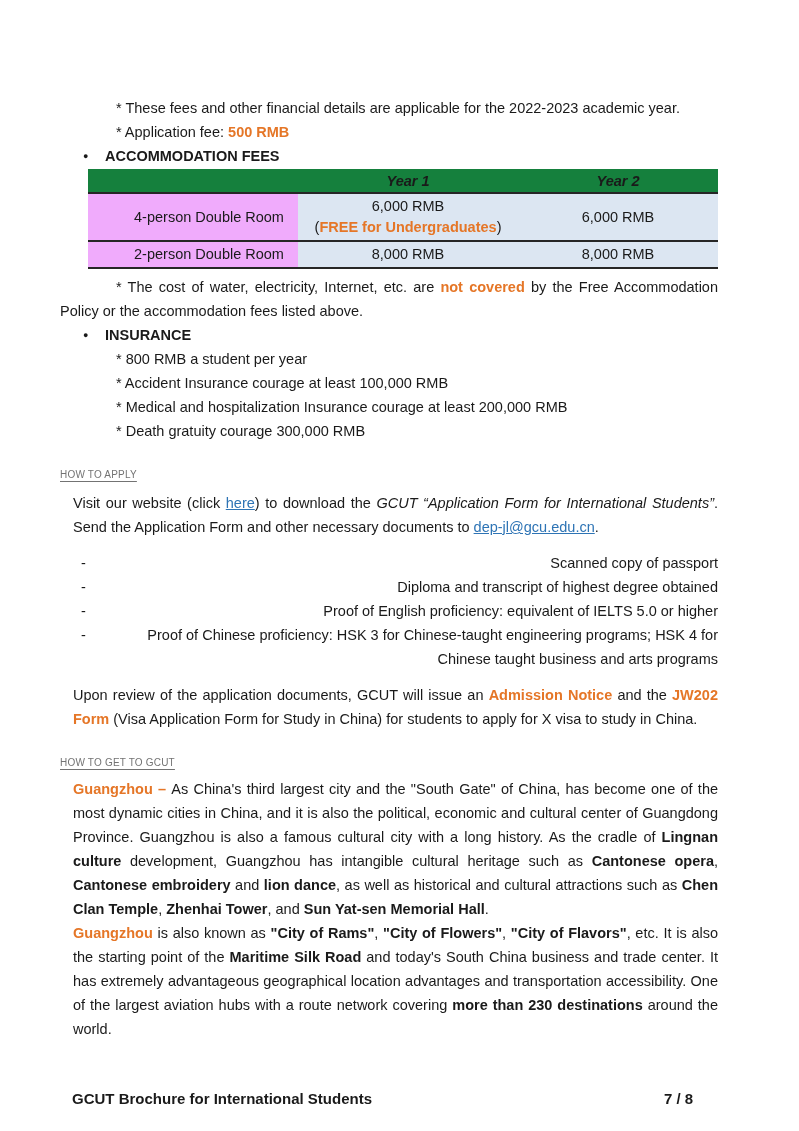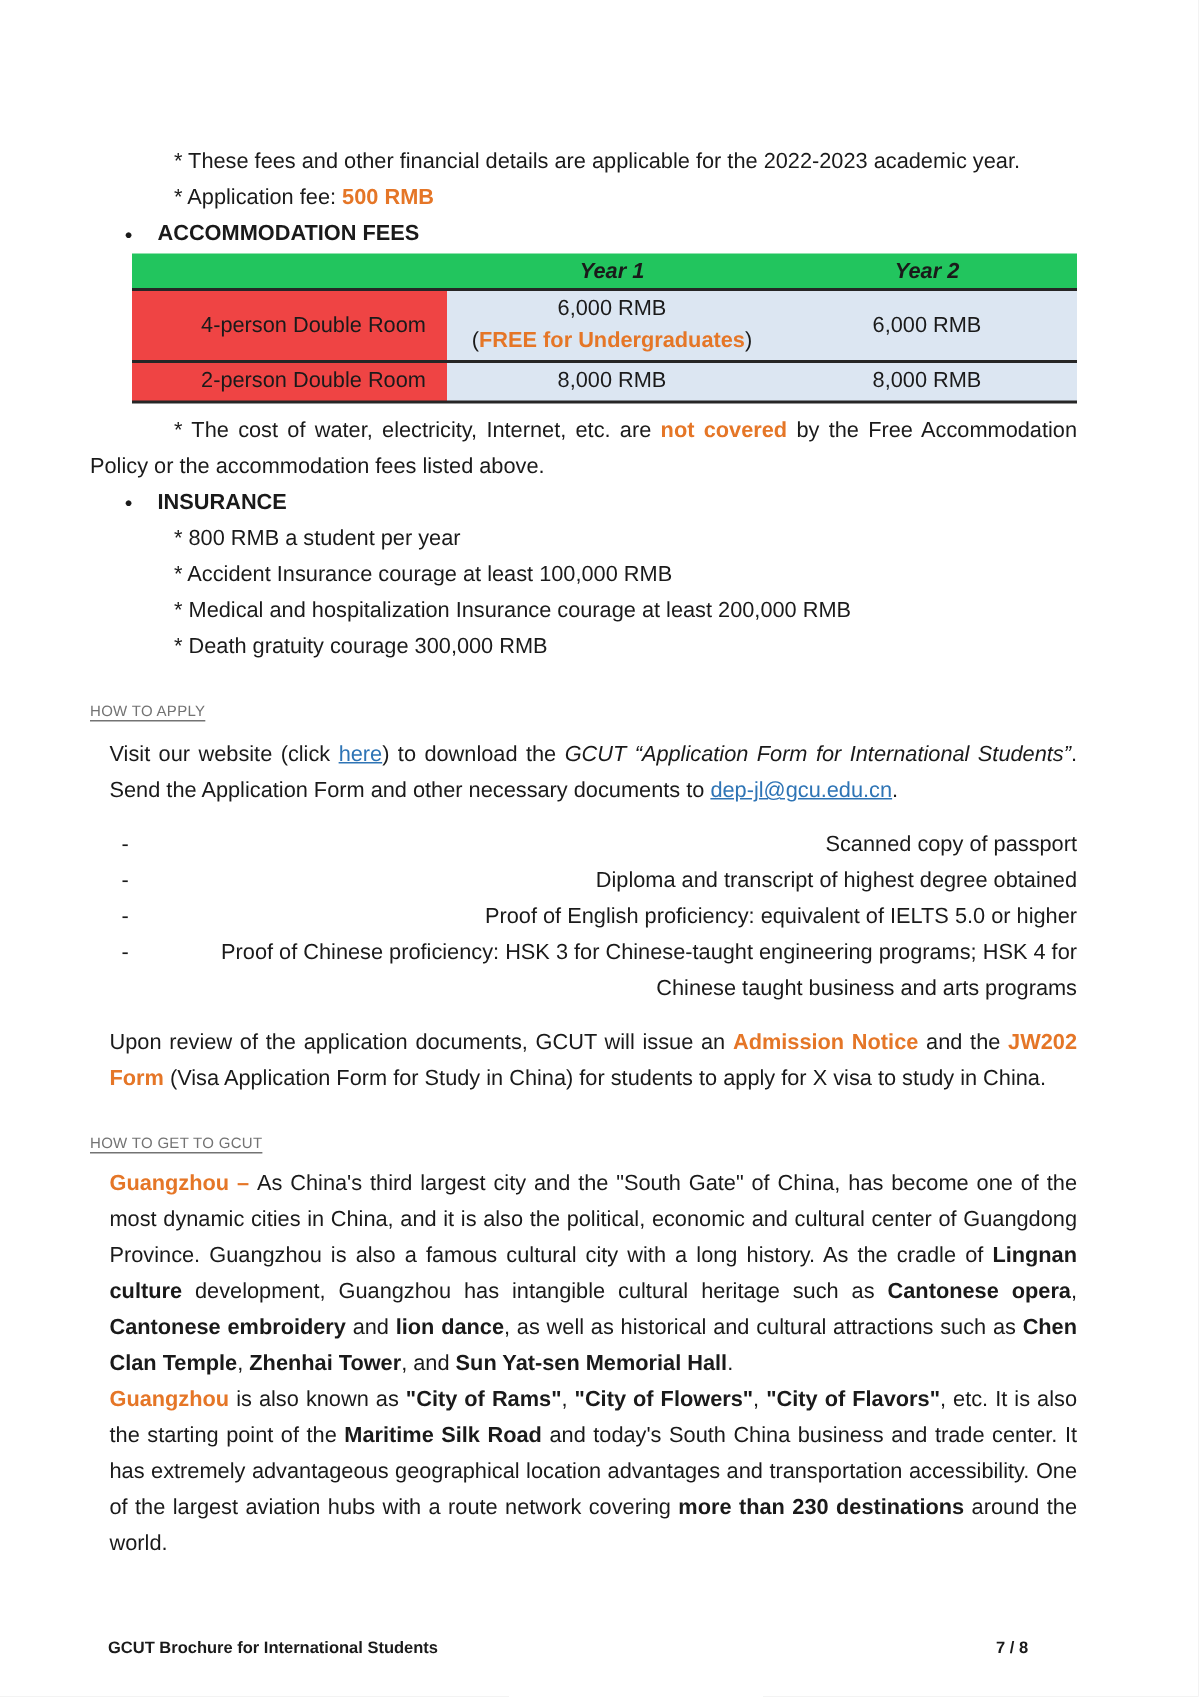--- a/index.html
+++ b/index.html
@@ -8,45 +8,45 @@
     font-family:"Liberation Sans",sans-serif;color:#1a1a1a;font-size:14.5px;overflow:hidden;
   }
   .content{position:absolute;left:60px;top:96px;width:658px;}
   .note-line{line-height:24px;padding-left:56px;}
   .bullet-heading{line-height:24px;font-weight:bold;display:flex;align-items:center;}
   .bullet-heading .bullet{font-size:9px;margin-left:23px;width:22px;flex:none;}
   .fees-table{border-collapse:collapse;margin-left:28px;width:630px;table-layout:fixed;margin-top:1px;}
   .fees-table .c1{width:210px;}
   .fees-table .c2{width:220px;}
   .fees-table .c3{width:200px;}
-  .fees-table thead tr{background:#22c55e;height:24px;border-bottom:2.5px solid #262626;}
+  .fees-table thead tr{background:#15803d;height:24px;border-bottom:2.5px solid #262626;}
   .fees-table th{font-weight:bold;font-style:italic;text-align:center;font-size:14.5px;padding:0;}
   .fees-table tbody tr{border-bottom:2.5px solid #262626;}
   .fees-table td{text-align:center;padding:0;line-height:21px;}
-  .fees-table td.lbl{background:#ef4444;padding-left:32px;}
+  .fees-table td.lbl{background:#f0abfc;padding-left:32px;}
   .fees-table td.val{background:#DCE6F2;}
   .fees-table tr.r1 td{height:46px;}
   .fees-table tr.r2 td{height:25px;}
   .note-para{margin:6px 0 0;line-height:24px;text-indent:56px;text-align:justify;}
   .plain-line{line-height:24px;padding-left:56px;}
   .section-heading{
     margin:20px 0 0;font-size:10px;line-height:24px;font-weight:normal;
     text-decoration:underline;text-underline-offset:3px;letter-spacing:0.2px;color:#737373;
   }
   .para{margin:4px 0 0;padding-left:13px;line-height:24px;text-align:justify;}
   .para.gap{margin-top:12px;}
   .dash-list{margin-top:12px;}
   .dash-item{display:flex;line-height:24px;}
   .dash-item .dash{margin-left:21px;width:24px;flex:none;}
   .dash-item .dash-text{flex:1;text-align:right;}
   .seg-b{font-weight:bold;}
   .seg-i{font-style:italic;}
   .seg-o{color:#E57627;font-weight:bold;}
   .seg-l{color:#2E74B5;text-decoration:underline;cursor:pointer;}
-  .footer{position:absolute;left:72px;top:1091px;width:658px;font-weight:bold;font-size:11px;line-height:16px;}
+  .footer{position:absolute;left:72px;top:1091px;width:658px;font-weight:bold;font-size:15px;line-height:16px;}
   .footer .f-right{position:absolute;left:592px;top:0;}
 </style>
 </head>
 <body>
 
 <div class="page">
   <div class="content">
 
     <div class="note-line"><span>* These fees and other financial details are applicable for the 2022-2023 academic year.</span></div>
     <div class="note-line"><span>* Application fee: </span><span class="seg-o">500 RMB</span></div>

